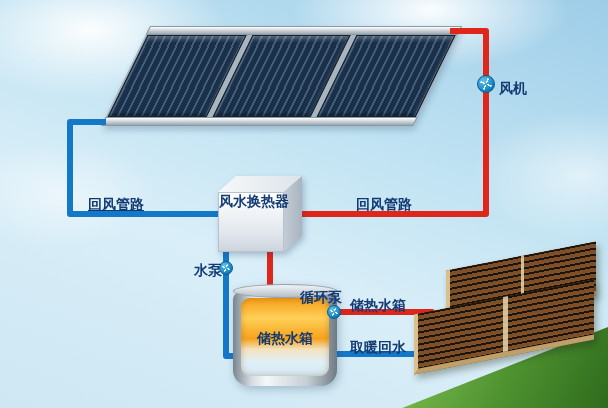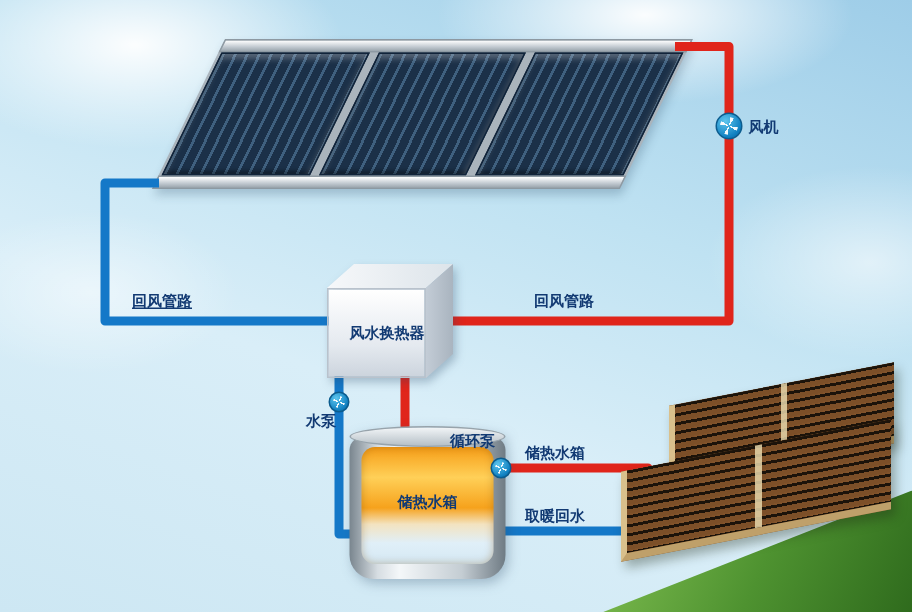--- a/index.html
+++ b/index.html
@@ -56,21 +56,21 @@
     filter:drop-shadow(2px 3px 3px rgba(40,70,100,.3));}
   .ex-top{position:absolute;left:0;top:0;width:84px;height:16px;
     clip-path:polygon(0 100%,18px 0,84px 0,66px 100%);
     background:linear-gradient(90deg,#f6f8fa,#dde4ea);}
   .ex-side{position:absolute;left:66px;top:0;width:18px;height:76px;
     clip-path:polygon(0 16px,100% 0,100% 60px,0 100%);
     background:linear-gradient(90deg,#c3ccd6,#a9b4bf);}
   .ex-front{position:absolute;left:0;top:16px;width:66px;height:60px;
     background:linear-gradient(180deg,#ffffff,#e4e9ef 65%,#ccd4dd);
     border:1px solid #b9c2cc;box-sizing:border-box;}
-  .ex-front .lbl{position:static;display:block;text-align:right;margin-top:24px;}
+  .ex-front .lbl{position:static;display:block;text-align:right;margin-top:0;}
 
   
   .tank{position:absolute;left:233px;top:284px;width:104px;height:102px;
     filter:drop-shadow(2px 3px 4px rgba(40,70,100,.3));}
   .tank-body{position:absolute;left:0;right:0;top:6px;bottom:0;
     border-radius:12px 12px 16px 16px/10px 10px 16px 16px;
     background:linear-gradient(90deg,#79858e,#d6dde2 18%,#f4f7f9 32%,#c4cdd3 72%,#6f7b84);}
   .tank-top{position:absolute;left:0;right:0;top:0;height:14px;border-radius:50%;
     background:linear-gradient(180deg,#f2f5f7,#b6c0c7);border:1px solid #97a3ab;box-sizing:border-box;}
   .tank-window{position:absolute;left:8px;right:8px;top:14px;bottom:10px;border-radius:9px;
@@ -82,26 +82,26 @@
   .pump{position:absolute;border-radius:50%;
     background:radial-gradient(circle at 35% 30%,#5ec6ee,#0f7fc0 70%,#0a5f93);
     border:1px solid #0b5c8e;box-sizing:border-box;}
   .pump::after{content:"";position:absolute;inset:2px;border-radius:50%;
     background:repeating-conic-gradient(from 10deg,rgba(255,255,255,.95) 0 24deg,rgba(255,255,255,0) 24deg 90deg);}
   .fan{left:477px;top:75px;width:18px;height:18px;}
   .water-pump{left:219px;top:261px;width:14px;height:14px;}
   .circ-pump{left:327px;top:305px;width:14px;height:14px;}
 
   
-  .lbl{position:absolute;font-size:10px;font-weight:bold;line-height:1.2;
+  .lbl{position:absolute;font-size:14px;font-weight:bold;line-height:1.2;
     color:#123a73;white-space:nowrap;}
   .lbl-fan{left:499px;top:80px;}
   .lbl-return-air{left:88px;top:196px;text-decoration:underline;}
   .lbl-hot-air{left:356px;top:196px;}
-  .lbl-water-pump{left:204px;top:262px;margin-top:14px;}
+  .lbl-water-pump{left:194px;top:262px;}
   .lbl-circ-pump{left:300px;top:289px;}
   .lbl-supply{left:350px;top:297px;}
   .lbl-return{left:350px;top:339px;}
 </style>
 </head>
 <body>
 
 <div class="stage">
 
   <div class="cloud c1"></div>

